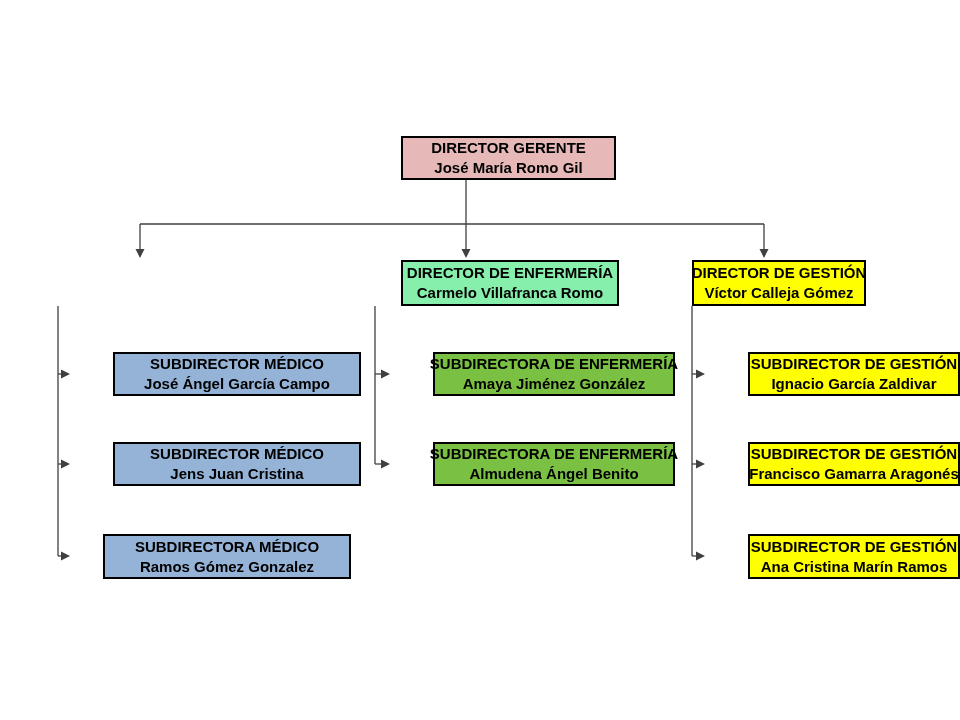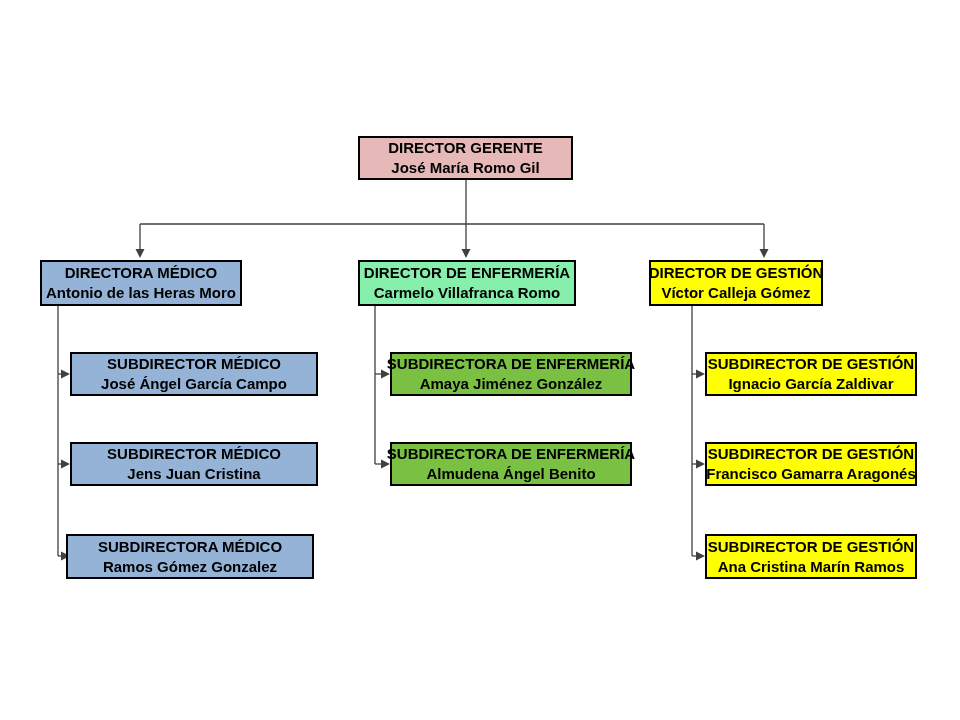--- a/index.html
+++ b/index.html
@@ -3,21 +3,21 @@
 <meta charset="utf-8">
 <style>
   html,body{margin:0;padding:0;background:#fff;}
   #slide{
     position:relative;width:960px;height:720px;background:#ffffff;overflow:hidden;
     font-family:"Liberation Sans", sans-serif;
   }
   .box{
     position:absolute;border:2.5px solid #000;box-sizing:border-box;
     display:flex;flex-direction:column;align-items:center;justify-content:center;
-    text-align:center;font-weight:700;color:#000;white-space:nowrap;
+    text-align:center;font-weight:700;color:#000;white-space:nowrap;margin-left:43px;
   }
   .box .t,.box .n{line-height:20px;font-size:15px;}
   #connectors{position:absolute;left:0;top:0;width:960px;height:720px;}
 </style>
 </head>
 <body>
 
 <div id="slide">
 
   <svg id="connectors" viewBox="0 0 960 720" xmlns="http://www.w3.org/2000/svg">
@@ -61,44 +61,40 @@
       <polygon points="696,459.5 696,468.5 705,464"></polygon>
       <polygon points="696,551.5 696,560.5 705,556"></polygon>
     </g>
   </svg>
 
   <div class="box" style="left: 358px; top: 136px; width: 215px; height: 44px; background-color: rgb(230, 185, 184);">
     <div class="t">DIRECTOR GERENTE</div>
     <div class="n">José María Romo Gil</div>
   </div>
 
-  <div class="box" style="left: 40px; top: 260px; width: 202px; height: 46px; background-color: rgb(149, 179, 215);">
-    <div class="t">DIRECTORA MÉDICO</div>
-    <div class="n">Antonio de las Heras Moro</div>
-  </div>
 
   <div class="box" style="left: 358px; top: 260px; width: 218px; height: 46px; background-color: #86efac;">
     <div class="t">DIRECTOR DE ENFERMERÍA</div>
     <div class="n">Carmelo Villafranca Romo</div>
   </div>
 
   <div class="box" style="left: 649px; top: 260px; width: 174px; height: 46px; background-color: rgb(255, 255, 0);">
     <div class="t">DIRECTOR DE GESTIÓN</div>
     <div class="n">Víctor Calleja Gómez</div>
   </div>
 
   <div class="box" style="left: 70px; top: 352px; width: 248px; height: 44px; background-color: rgb(149, 179, 215);">
     <div class="t">SUBDIRECTOR MÉDICO</div>
     <div class="n">José Ángel García Campo</div>
   </div>
   <div class="box" style="left: 70px; top: 442px; width: 248px; height: 44px; background-color: rgb(149, 179, 215);">
     <div class="t">SUBDIRECTOR MÉDICO</div>
     <div class="n">Jens Juan Cristina</div>
   </div>
-  <div class="box" style="left: 66px; top: 534px; width: 248px; height: 45px; background-color: rgb(149, 179, 215);">
+  <div class="box" style="left: 60px; top: 534px; width: 248px; height: 45px; background-color: rgb(149, 179, 215);">
     <div class="t">SUBDIRECTORA MÉDICO</div>
     <div class="n">Ramos Gómez Gonzalez</div>
   </div>
 
   <div class="box" style="left: 390px; top: 352px; width: 242px; height: 44px; background-color: rgb(122, 193, 67);">
     <div class="t">SUBDIRECTORA DE ENFERMERÍA</div>
     <div class="n">Amaya Jiménez González</div>
   </div>
   <div class="box" style="left: 390px; top: 442px; width: 242px; height: 44px; background-color: rgb(122, 193, 67);">
     <div class="t">SUBDIRECTORA DE ENFERMERÍA</div>

